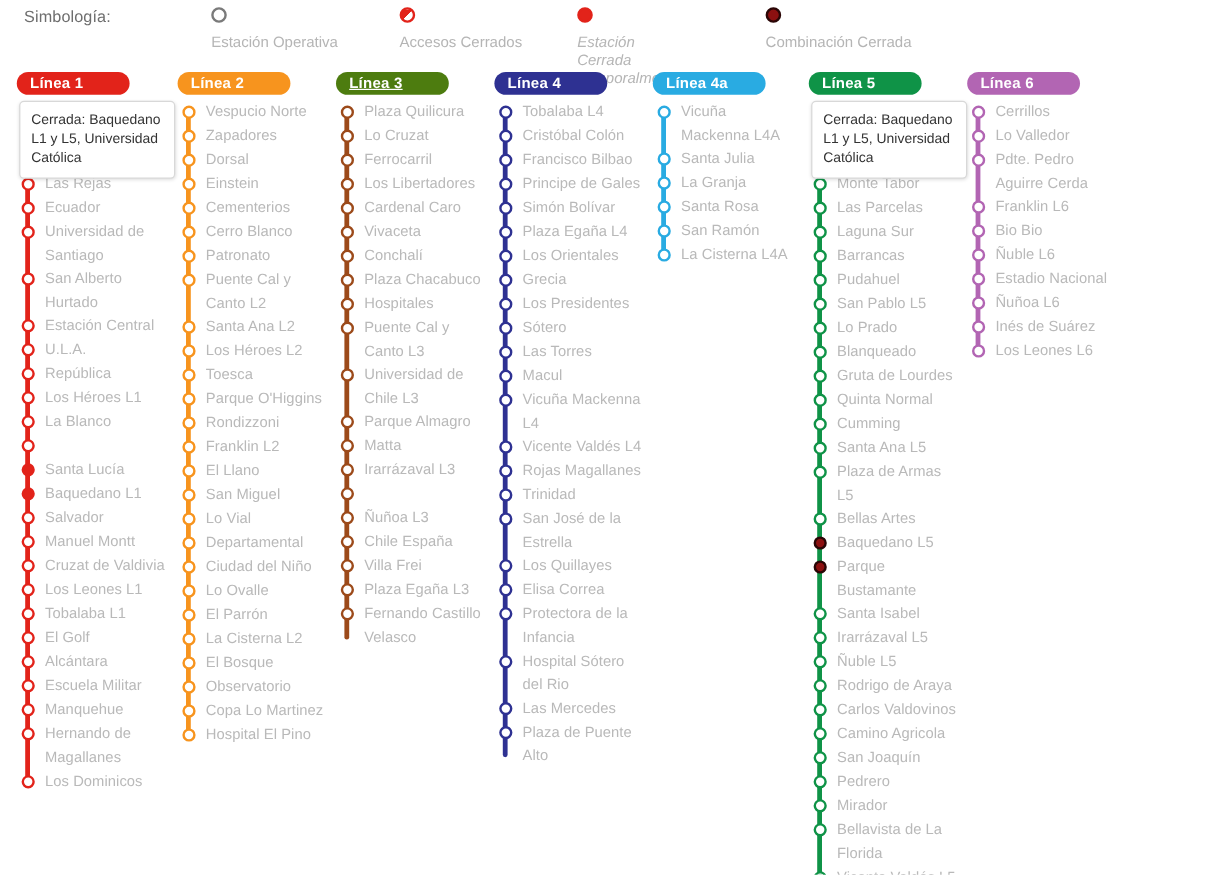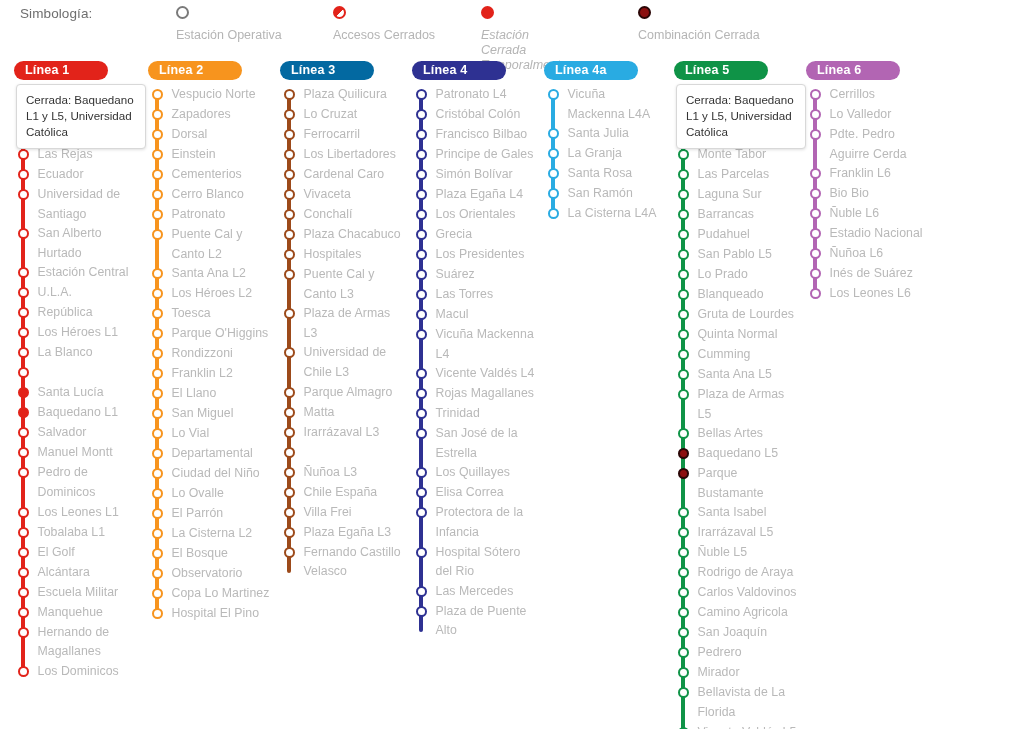--- a/index.html
+++ b/index.html
@@ -184,21 +184,21 @@
         <div class="station">
           <span class="st-dot" style="border: 2.2px solid rgb(226, 35, 26);"></span>
           <span class="st-name">Salvador</span>
         </div>
         <div class="station">
           <span class="st-dot" style="border: 2.2px solid rgb(226, 35, 26);"></span>
           <span class="st-name">Manuel Montt</span>
         </div>
         <div class="station">
           <span class="st-dot" style="border: 2.2px solid rgb(226, 35, 26);"></span>
-          <span class="st-name">Pedro de Dominicos</span>
+          <span class="st-name">Cruzat de Valdivia</span>
         </div>
         <div class="station">
           <span class="st-dot" style="border: 2.2px solid rgb(226, 35, 26);"></span>
           <span class="st-name">Los Leones L1</span>
         </div>
         <div class="station">
           <span class="st-dot" style="border: 2.2px solid rgb(226, 35, 26);"></span>
           <span class="st-name">Tobalaba L1</span>
         </div>
         <div class="station">
@@ -326,21 +326,21 @@
         </div>
         <div class="station">
           <span class="st-dot" style="border: 2.2px solid rgb(247, 148, 30);"></span>
           <span class="st-name">Copa Lo Martinez</span>
         </div>
         <div class="station">
           <span class="st-dot" style="border: 2.2px solid rgb(247, 148, 30);"></span>
           <span class="st-name">Hospital El Pino</span>
         </div>
       </div></div>
-    <div class="line-col" style="left: 280px; width: 126px;"><div class="line-pill" style="background: #0369a1;"><span>Línea 3</span></div><div class="stations">
+    <div class="line-col" style="left: 280px; width: 126px;"><div class="line-pill" style="background: #4d7c0f; text-decoration: underline;"><span>Línea 3</span></div><div class="stations">
         <div class="trunk" style="background: rgb(156, 74, 26);"></div>
         <div class="station">
           <span class="st-dot" style="border: 2.2px solid rgb(156, 74, 26);"></span>
           <span class="st-name">Plaza Quilicura</span>
         </div>
         <div class="station">
           <span class="st-dot" style="border: 2.2px solid rgb(156, 74, 26);"></span>
           <span class="st-name">Lo Cruzat</span>
         </div>
         <div class="station">
@@ -367,24 +367,20 @@
           <span class="st-dot" style="border: 2.2px solid rgb(156, 74, 26);"></span>
           <span class="st-name">Plaza Chacabuco</span>
         </div>
         <div class="station">
           <span class="st-dot" style="border: 2.2px solid rgb(156, 74, 26);"></span>
           <span class="st-name">Hospitales</span>
         </div>
         <div class="station">
           <span class="st-dot" style="border: 2.2px solid rgb(156, 74, 26);"></span>
           <span class="st-name">Puente Cal y Canto L3</span>
-        </div>
-        <div class="station">
-          <span class="st-dot" style="border: 2.2px solid rgb(156, 74, 26);"></span>
-          <span class="st-name">Plaza de Armas L3</span>
         </div>
         <div class="station">
           <span class="st-dot" style="border: 2.2px solid rgb(156, 74, 26);"></span>
           <span class="st-name">Universidad de Chile L3</span>
         </div>
         <div class="station">
           <span class="st-dot" style="border: 2.2px solid rgb(156, 74, 26);"></span>
           <span class="st-name">Parque Almagro</span>
         </div>
         <div class="station">
@@ -416,21 +412,21 @@
         </div>
         <div class="station">
           <span class="st-dot" style="border: 2.2px solid rgb(156, 74, 26);"></span>
           <span class="st-name">Fernando Castillo Velasco</span>
         </div>
       </div></div>
     <div class="line-col" style="left: 412px; width: 126px;"><div class="line-pill" style="background: rgb(46, 49, 146);"><span>Línea 4</span></div><div class="stations">
         <div class="trunk" style="background: rgb(46, 49, 146);"></div>
         <div class="station">
           <span class="st-dot" style="border: 2.2px solid rgb(46, 49, 146);"></span>
-          <span class="st-name">Patronato L4</span>
+          <span class="st-name">Tobalaba L4</span>
         </div>
         <div class="station">
           <span class="st-dot" style="border: 2.2px solid rgb(46, 49, 146);"></span>
           <span class="st-name">Cristóbal Colón</span>
         </div>
         <div class="station">
           <span class="st-dot" style="border: 2.2px solid rgb(46, 49, 146);"></span>
           <span class="st-name">Francisco Bilbao</span>
         </div>
         <div class="station">
@@ -452,21 +448,21 @@
         <div class="station">
           <span class="st-dot" style="border: 2.2px solid rgb(46, 49, 146);"></span>
           <span class="st-name">Grecia</span>
         </div>
         <div class="station">
           <span class="st-dot" style="border: 2.2px solid rgb(46, 49, 146);"></span>
           <span class="st-name">Los Presidentes</span>
         </div>
         <div class="station">
           <span class="st-dot" style="border: 2.2px solid rgb(46, 49, 146);"></span>
-          <span class="st-name">Suárez</span>
+          <span class="st-name">Sótero</span>
         </div>
         <div class="station">
           <span class="st-dot" style="border: 2.2px solid rgb(46, 49, 146);"></span>
           <span class="st-name">Las Torres</span>
         </div>
         <div class="station">
           <span class="st-dot" style="border: 2.2px solid rgb(46, 49, 146);"></span>
           <span class="st-name">Macul</span>
         </div>
         <div class="station">

